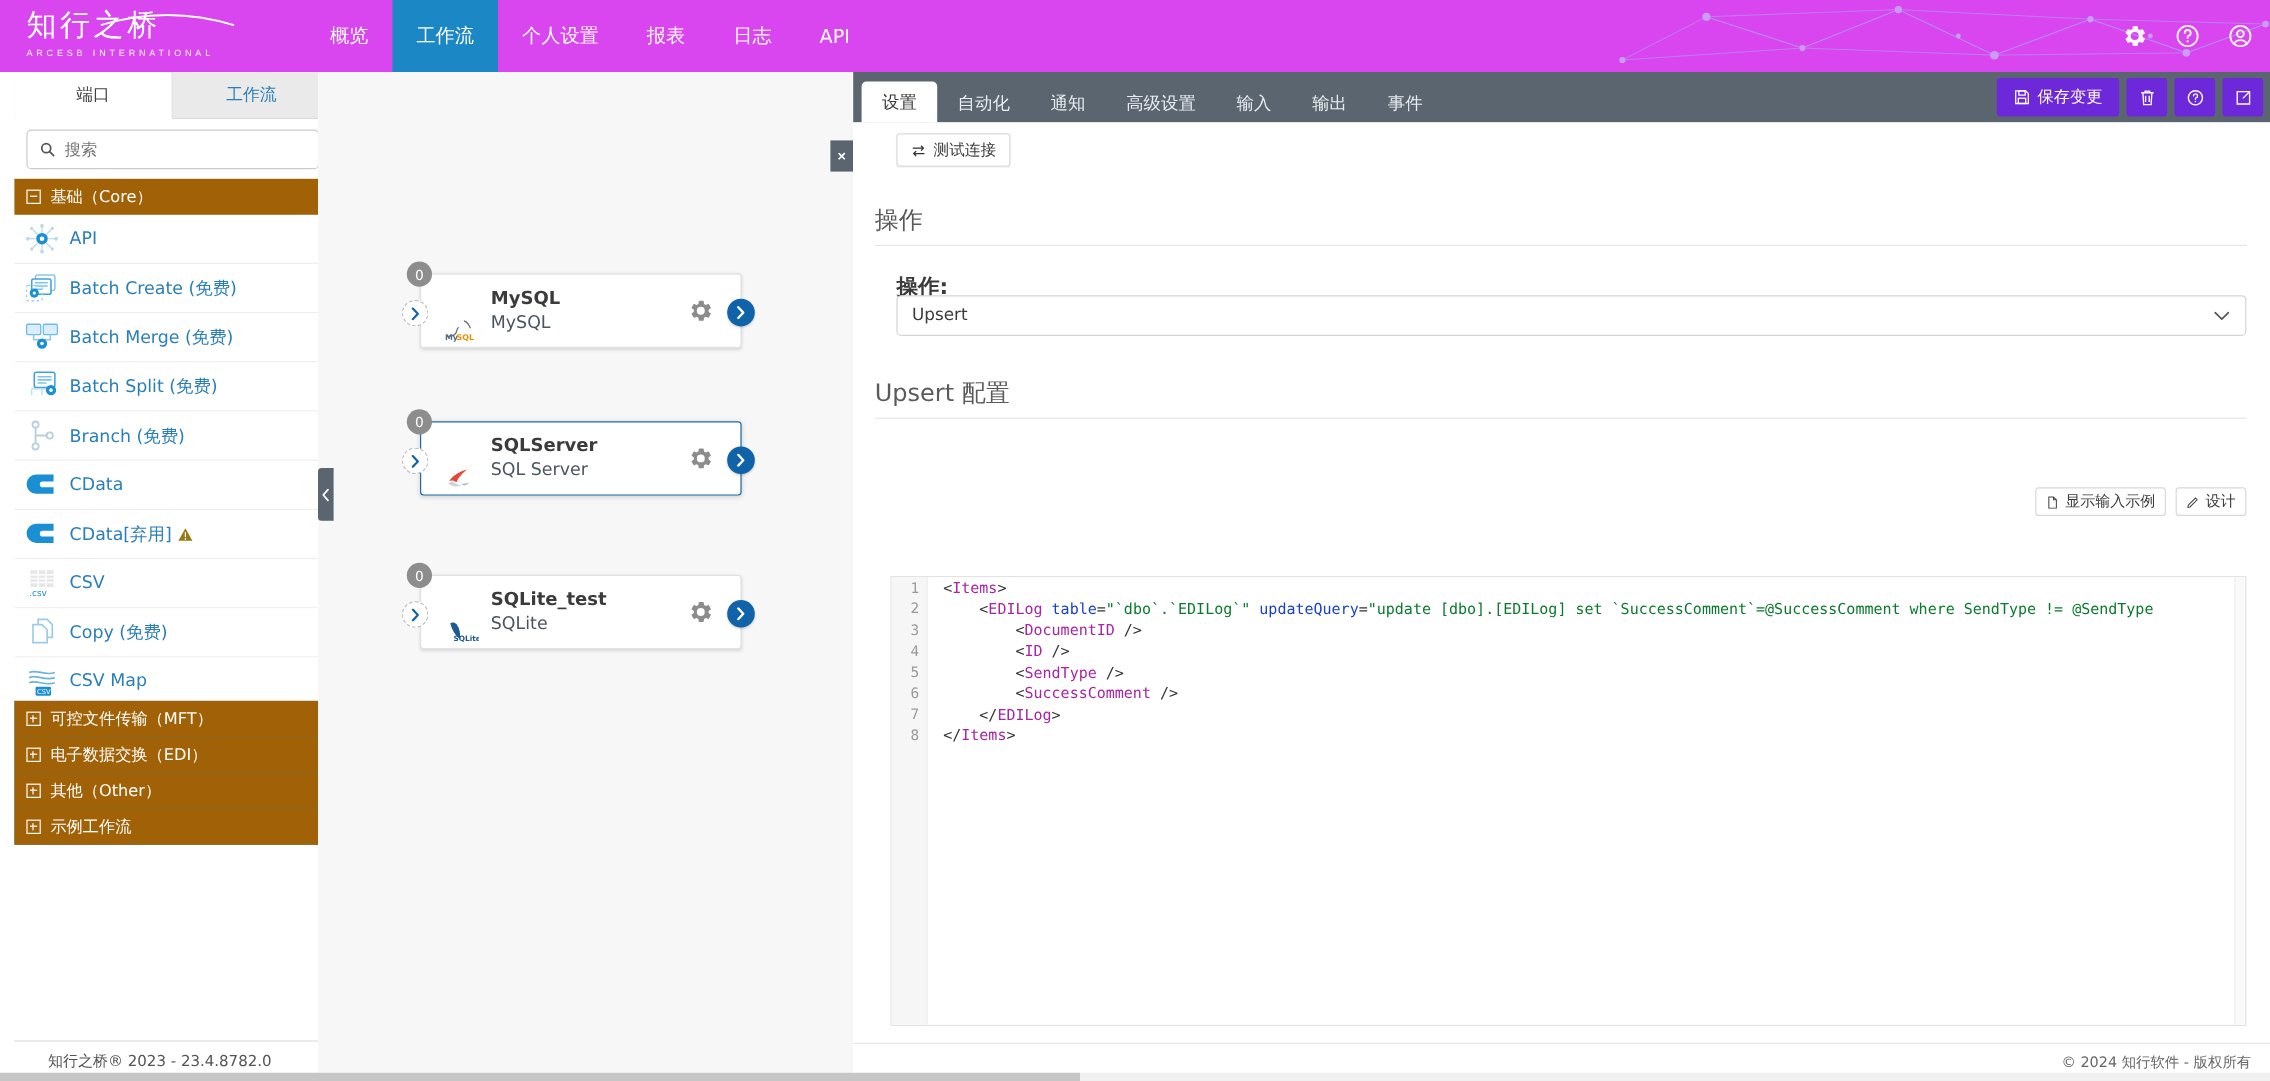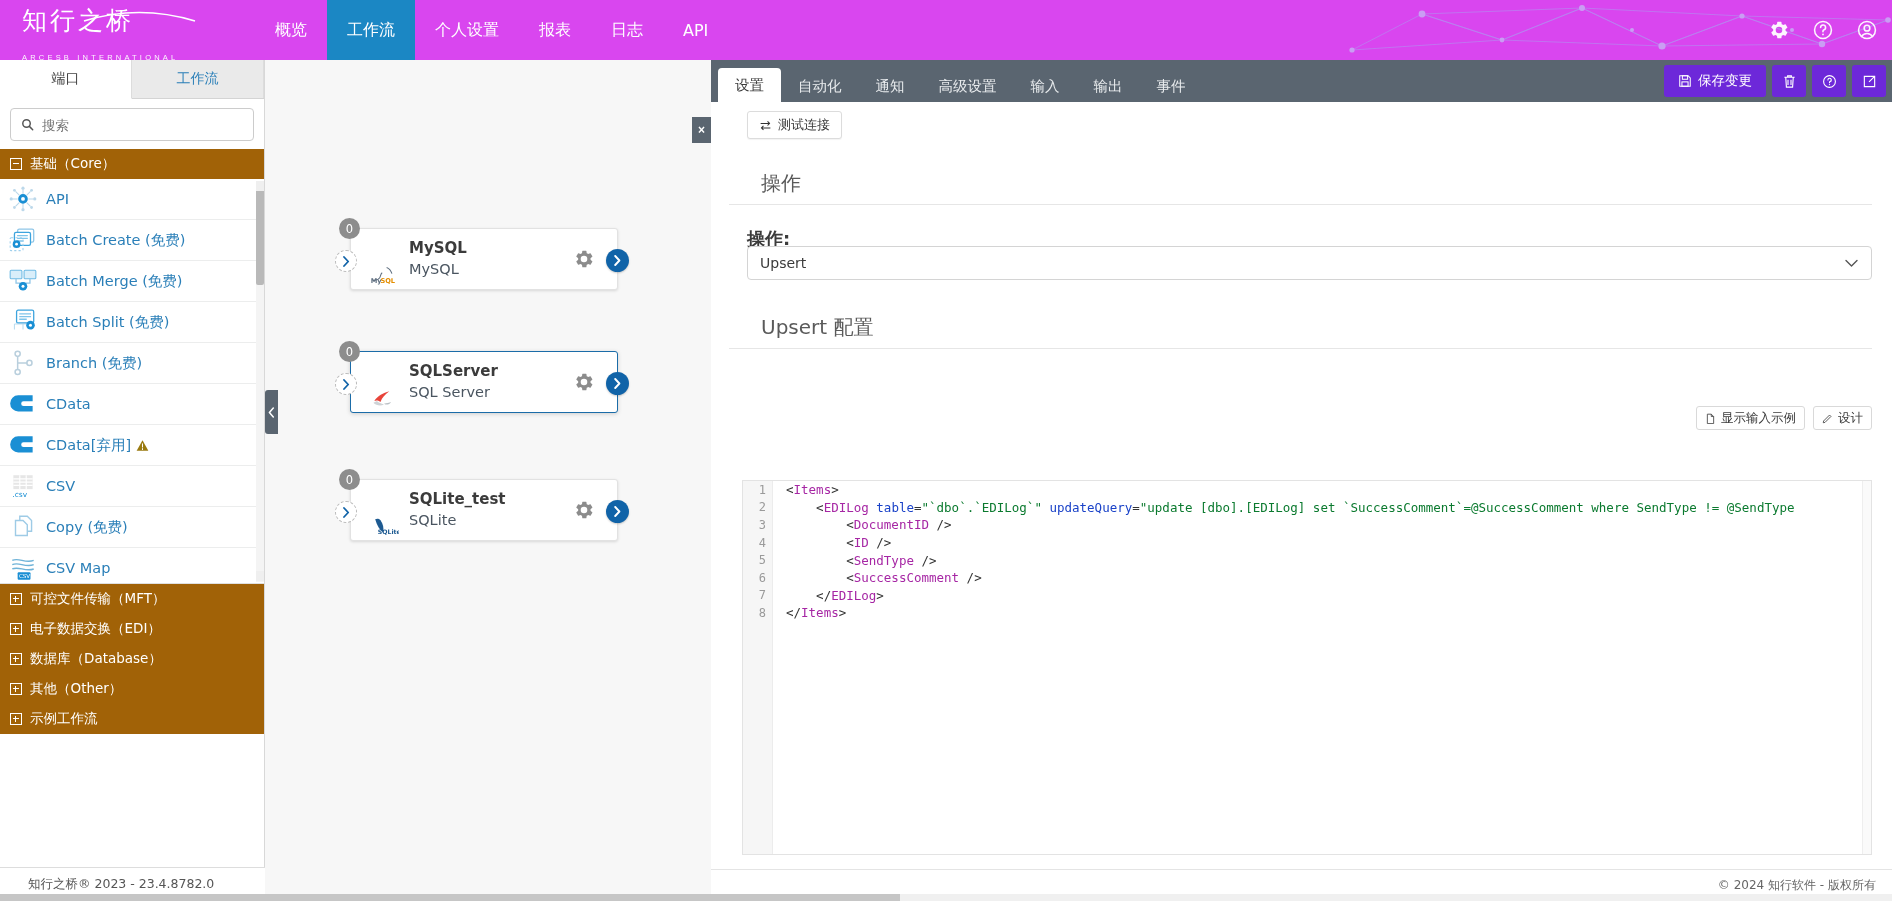--- a/index.html
+++ b/index.html
@@ -22,37 +22,37 @@
   .topnav-deco { position: absolute; right: 0; top: 0; width: 560px; height: 60px; opacity: .55; }
   .brand {
     position: absolute; left: 22px; top: 6px; width: 180px; height: 48px;
     color: #fff;
   }
   .brand-cn {
     font-size: 25px; letter-spacing: 3px; font-weight: 400;
     font-family: "DejaVu Sans", sans-serif; line-height: 30px;
   }
   .brand-en {
-    font-size: 7.5px; letter-spacing: 3.2px; margin-top: 17px; opacity: .95;
+    font-size: 7.5px; letter-spacing: 3.2px; margin-top: 4px; opacity: .95;
     font-family: "Liberation Sans", sans-serif;
   }
   .brand-arc { position:absolute; left: 60px; top: 2px; width: 115px; height: 14px; }
   .nav-items { position: absolute; left: 255px; top: 0; height: 60px; display: flex; }
   .nav-item {
     height: 60px; display: flex; align-items: center; padding: 0 20px;
     color: #fff; font-size: 16px; cursor: pointer; white-space: nowrap;
     font-family: "DejaVu Sans", sans-serif;
   }
   .nav-item.active { background: #1b87c4; }
   .nav-right { position: absolute; right: 14px; top: 0; height: 60px; display: flex; align-items: center; gap: 22px; }
   .nav-icon { width: 22px; height: 22px; cursor: pointer; opacity: .95; }
 
   
   .sidebar {
-    position: absolute; left: 0; top: 60px; width: 265px; height: 841px;
+    position: absolute; left: 12px; top: 60px; width: 265px; height: 841px;
     background: #fff; border-right: 1px solid #d8d8d8;
   }
   .sb-tabs { display: flex; height: 39px; background: #f1f1f1; border-bottom: 1px solid #d4d4d4; }
   .sb-tab {
     flex: 1; display: flex; align-items: center; justify-content: center;
     font-size: 14px; color: #2a7fb8; cursor: pointer; background: #eaeaea;
     border-right: 1px solid #dcdcdc;
     font-family: "DejaVu Sans", sans-serif;
   }
   .sb-tab.active { background: #fff; color: #444; border-bottom: 1px solid #fff; margin-bottom: -1px; }
@@ -166,21 +166,21 @@
   .rbtn.icononly { width: 34px; padding: 0; }
   .rbody { position: absolute; left: 0; top: 42px; right: 0; bottom: 32px; overflow: hidden; background: #fff; }
   .test-conn-btn {
     position: absolute; left: 36px; top: 9px; height: 28px; border: 1px solid #dcdcdc; border-radius: 3px;
     background: #fff; display: flex; align-items: center; gap: 6px; padding: 0 11px;
     font-size: 13px; color: #3b3b3b; cursor: pointer; font-family: "DejaVu Sans", sans-serif;
     box-shadow: 0 1px 1px rgba(0,0,0,.05);
   }
   .section-h {
     position: absolute; left: 18px; right: 20px; font-size: 20px; color: #5a5a5a;
-    font-family: "DejaVu Sans", sans-serif; font-weight: 400; margin-left: 32px;
+    font-family: "DejaVu Sans", sans-serif; font-weight: 400;
   }
   .hrule { position:absolute; left: 18px; right: 20px; height: 1px; background: #e6e6e6; }
   .field-label {
     position:absolute; font-size: 18px; color: #3b3b3b; font-weight: bold;
     font-family: "DejaVu Sans", sans-serif;
   }
   .select-box {
     position: absolute; height: 34px; border: 1px solid #d4d4d4; border-radius: 4px;
     background: #fff; display: flex; align-items: center; padding: 0 12px;
     font-size: 14px; color: #3b3b3b; cursor: pointer; font-family: "DejaVu Sans", sans-serif;
@@ -463,24 +463,20 @@
     </div>
 
     <div class="cats-bottom">
       <div class="cat">
         <span class="box plus"></span>
         <span>可控文件传输（MFT）</span>
       </div>
       <div class="cat">
         <span class="box plus"></span>
         <span>电子数据交换（EDI）</span>
-      </div>
-      <div class="cat">
-        <span class="box plus"></span>
-        <span>数据库（Database）</span>
       </div>
       <div class="cat">
         <span class="box plus"></span>
         <span>其他（Other）</span>
       </div>
       <div class="cat">
         <span class="box plus"></span>
         <span>示例工作流</span>
       </div>
     </div>

